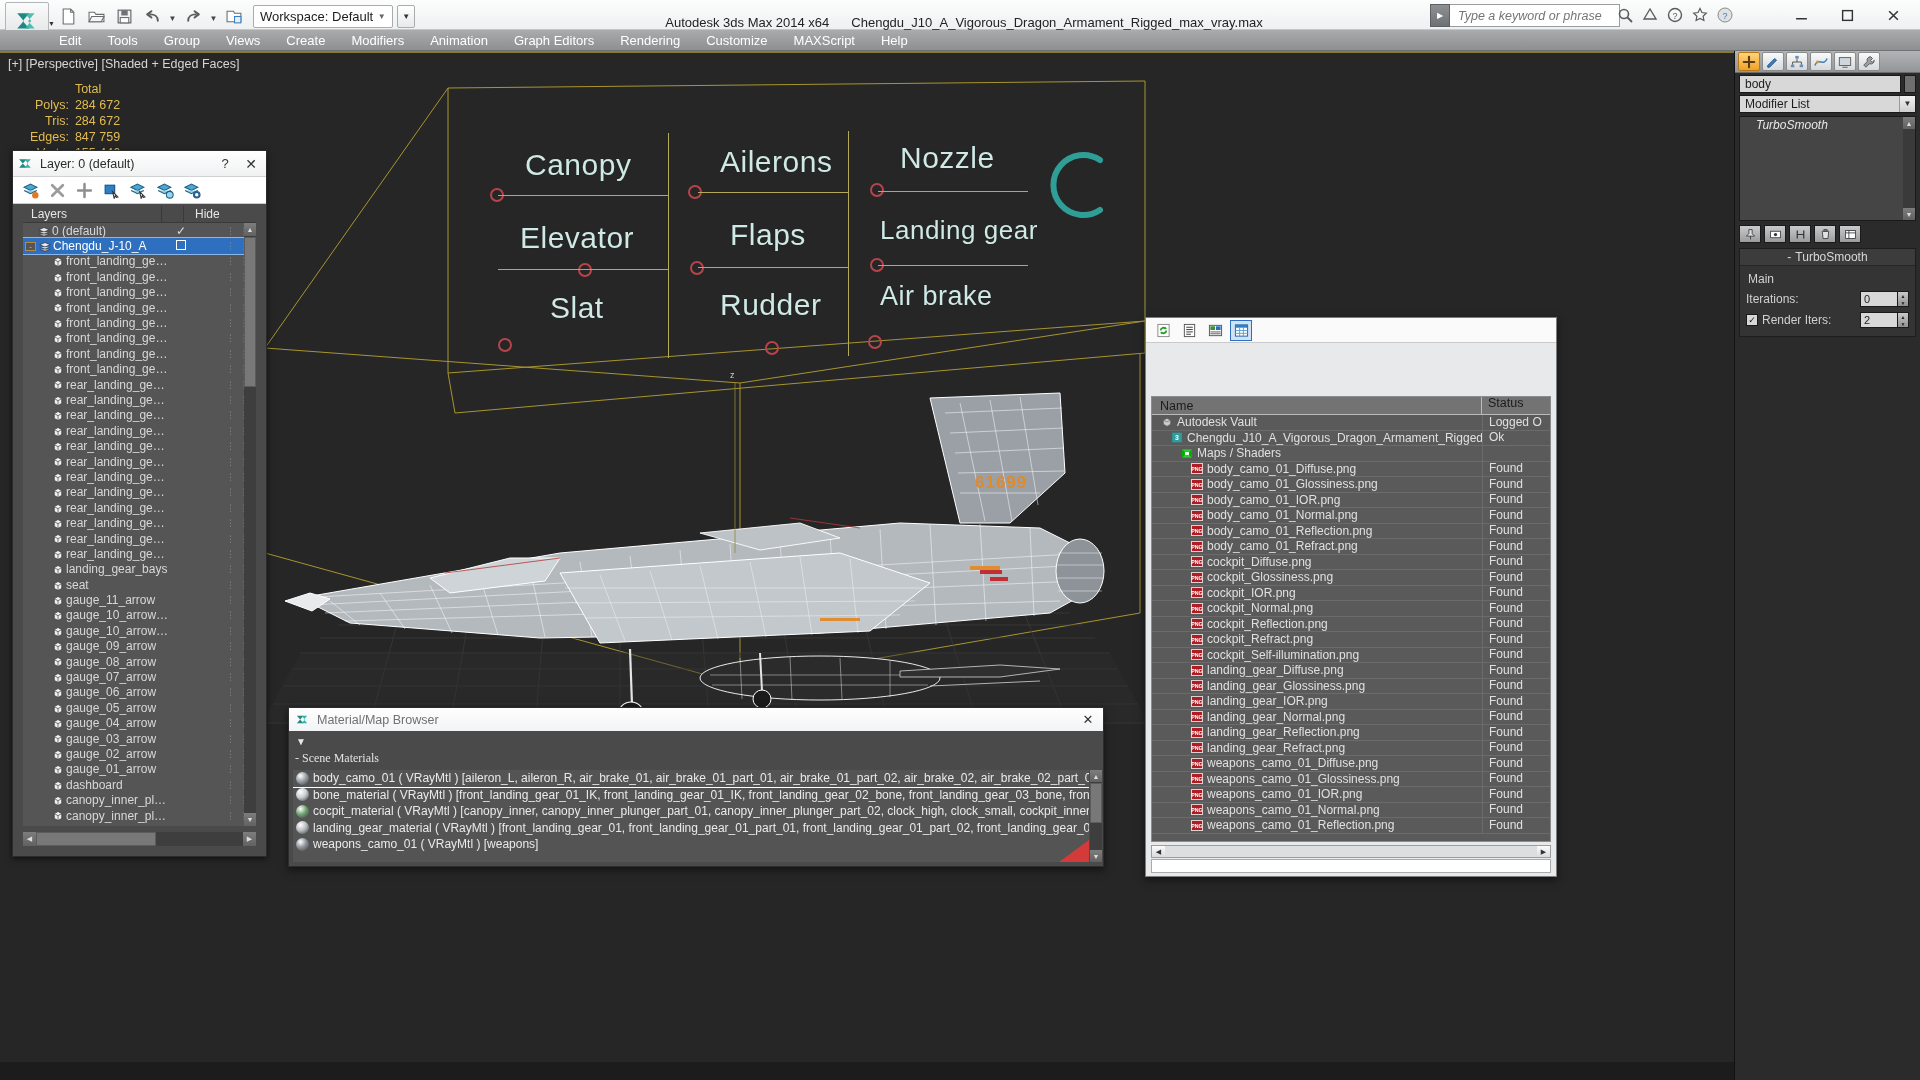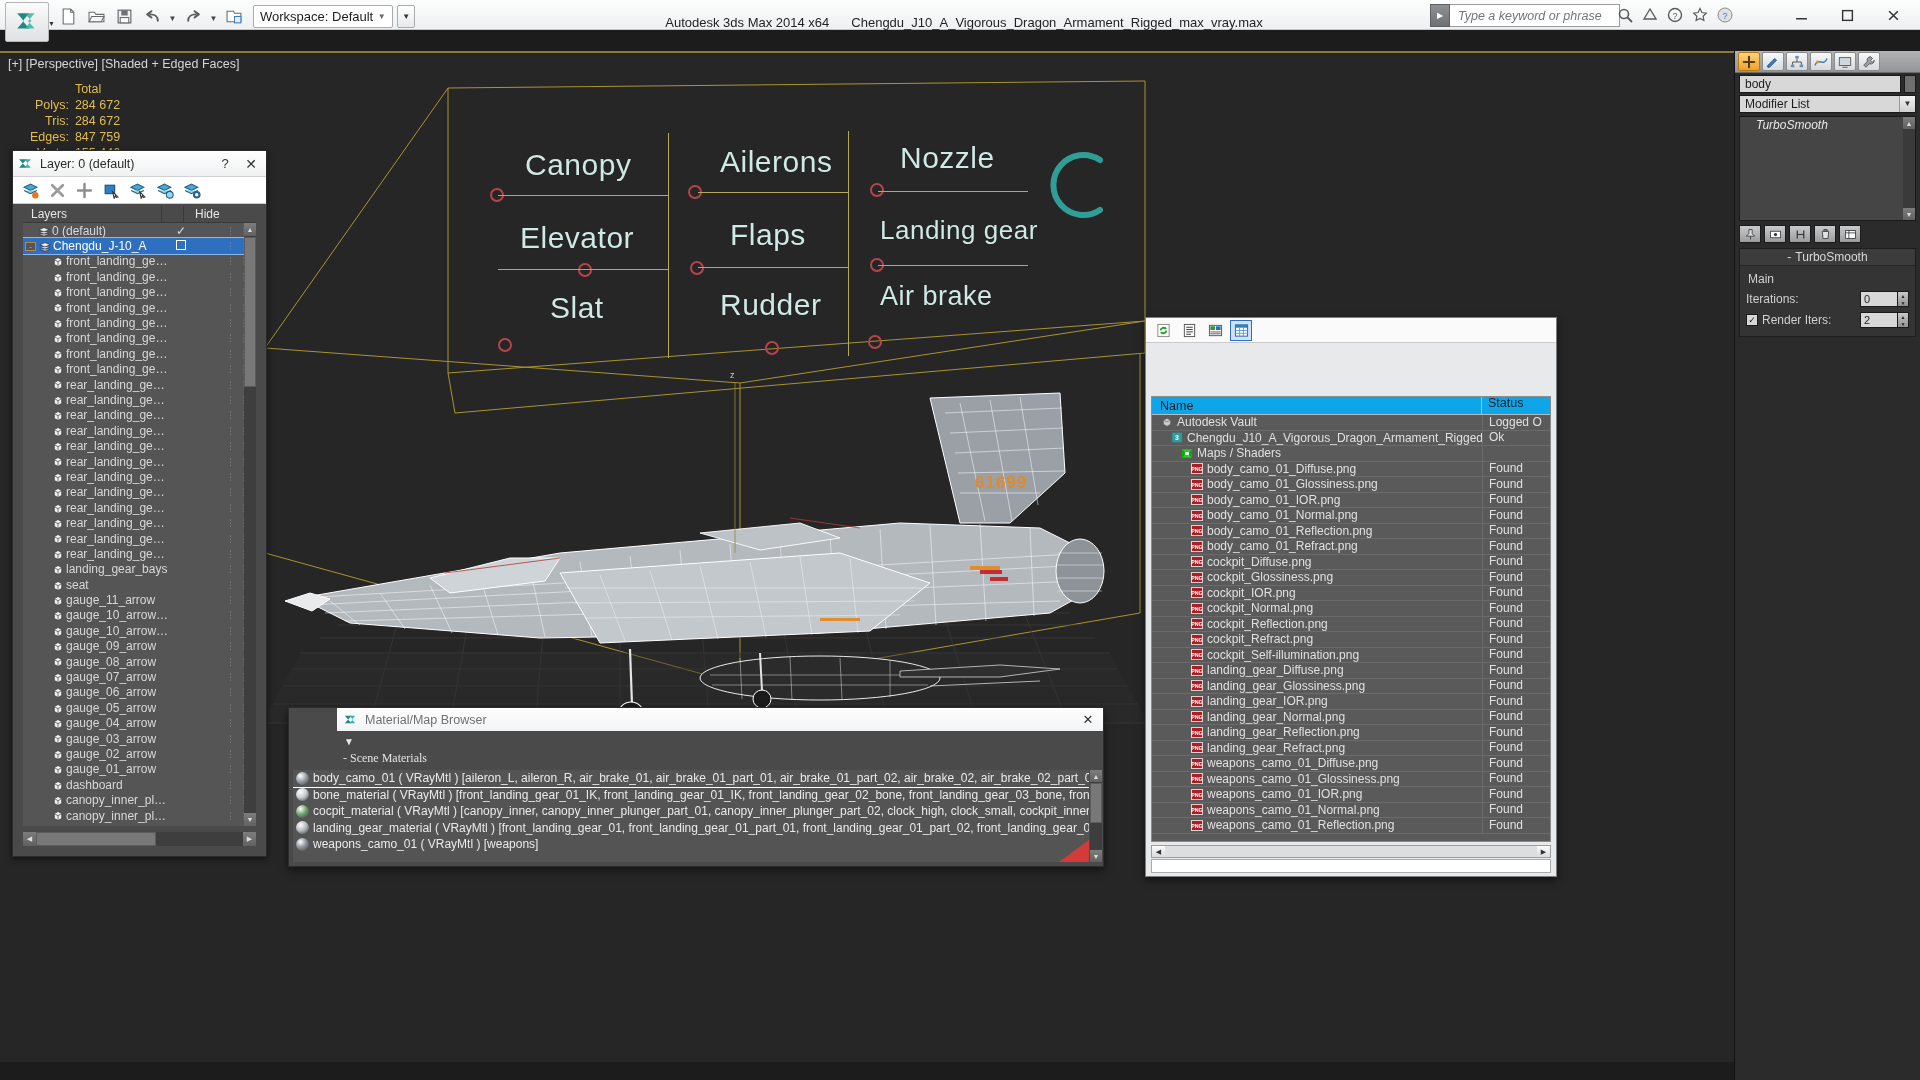--- a/index.html
+++ b/index.html
@@ -161,38 +161,38 @@
   .attitle .txt{ flex:1; font-size:12.5px; color:#6f7173; }
   .attitle .wb{ width:26px; height:22px; display:flex;align-items:center;justify-content:center;cursor:pointer;color:#333;}
   .attitle .wb svg{ width:11px;height:11px; }
   .atmenu{ height:21px; background:#ffffff; display:flex; align-items:center; padding-left:3px; }
   .atmenu .am{ padding:0 8px; font-size:12.5px; color:#303030; height:21px; line-height:21px; cursor:pointer; white-space:nowrap;}
   .attools{ height:25px; background:#fafafa; border-bottom:1px solid #c8cacc; display:flex; align-items:center; gap:4px; padding-left:6px;}
   .attools .t{ width:22px;height:21px;display:flex;align-items:center;justify-content:center;cursor:pointer; }
   .attools .t.on{ background:#cfe2f6; border:1px solid #2f6fbf; }
   .attools .t svg{ width:15px;height:15px; }
   .atgrid{ position:absolute; left:5px; top:78px; right:5px; bottom:34px; background:#5a5a5a; border:1px solid #8a8c8e; overflow:hidden;}
-  .atghead{ height:18px; background:#0ea5e9; display:flex; align-items:center; font-size:12.5px; color:#1c1c1c; border-bottom:1px solid #b9bbbd;}
+  .atghead{ height:18px; background:#737373; display:flex; align-items:center; font-size:12.5px; color:#1c1c1c; border-bottom:1px solid #b9bbbd;}
   .atghead .h1{ flex:1; padding-left:8px; border-right:1px solid #b9bbbd; height:18px; line-height:18px;}
   .atghead .h2{ width:68px; padding-left:6px; height:23px; line-height:18px;}
   .atrow{ height:15.5px; display:flex; align-items:center; font-size:12px; color:#e0e0e0; border-bottom:1px solid #6b6b6b; }
   .atrow .nm{ flex:1; display:flex; align-items:center; gap:4px; overflow:hidden; white-space:nowrap; }
   .atrow .nm .ai{ width:13px; height:11px; flex:0 0 13px; display:flex; align-items:center; justify-content:center; }
   .atrow .nm .ai svg{ width:12px;height:11px; }
   .atrow .nm .lbl{ overflow:hidden; text-overflow:clip; }
   .atrow .st{ width:68px; padding-left:6px; border-left:1px solid #6b6b6b; height:15.5px; line-height:15.5px; color:#e0e0e0;}
   .atbot{ position:absolute; left:5px; right:5px; bottom:18px; height:13px; background:#dcdedf; border:1px solid #9b9d9f;}
   .atbot .arw{ position:absolute; top:0; width:13px; height:11px; background:linear-gradient(#fbfbfb,#dadcdd);
                display:flex;align-items:center;justify-content:center;font-size:7px;color:#333;}
   .atstatus{ position:absolute; left:5px; right:5px; bottom:3px; height:14px; background:#ffffff; border:1px solid #a8aaac;}
 
   
   .matdlg{
     position:absolute; left:288px; top:707px; width:816px; height:160px;
-    background:#4a4a4a; border:1px solid #2d2d2d; box-shadow:0 3px 8px rgba(0,0,0,.55);padding-left:48px;
+    background:#4a4a4a; border:1px solid #2d2d2d; box-shadow:0 3px 8px rgba(0,0,0,.55);
   }
   .matdlg .mtitle{
     height:23px; background:linear-gradient(#ffffff,#f2f3f4);
     display:flex; align-items:center; padding:0 4px 0 6px; gap:7px;
   }
   .mtitle .ico{ width:15px;height:15px;display:flex;align-items:center;justify-content:center; }
   .mtitle .txt{ flex:1; font-size:12.5px; color:#6f7173; }
   .mtitle .x{ width:22px;height:20px;display:flex;align-items:center;justify-content:center;color:#333;font-size:13px;cursor:pointer;}
   .msearch{ height:20px; background:#4a4a4a; display:flex; align-items:center; padding:2px 4px; gap:4px;}
   .msearch .tri{ width:16px; text-align:center; color:#e8e8e8; font-size:10px; cursor:pointer;}
@@ -369,20 +369,34 @@
           </svg>
         </div>
       <div class="cl">
           <svg viewBox="0 0 12 12">
             <path d="M2 2l8 8M10 2l-8 8" stroke="#333" stroke-width="1.4"></path>
           </svg>
         </div>
     </div>
   </div>
 
+  <div class="menubar">
+    <div class="mi">Edit</div>
+    <div class="mi">Tools</div>
+    <div class="mi">Group</div>
+    <div class="mi">Views</div>
+    <div class="mi">Create</div>
+    <div class="mi">Modifiers</div>
+    <div class="mi">Animation</div>
+    <div class="mi">Graph Editors</div>
+    <div class="mi">Rendering</div>
+    <div class="mi">Customize</div>
+    <div class="mi">MAXScript</div>
+    <div class="mi">Help</div>
+  </div>
 
   <div class="viewport">
     <div class="vp-label">[+] [Perspective] [Shaded + Edged Faces]</div>
 
     <div class="stats">
       <table>
         <tbody>
             <tr>
               <td class="lbl"></td>
               <td>Total</td>

